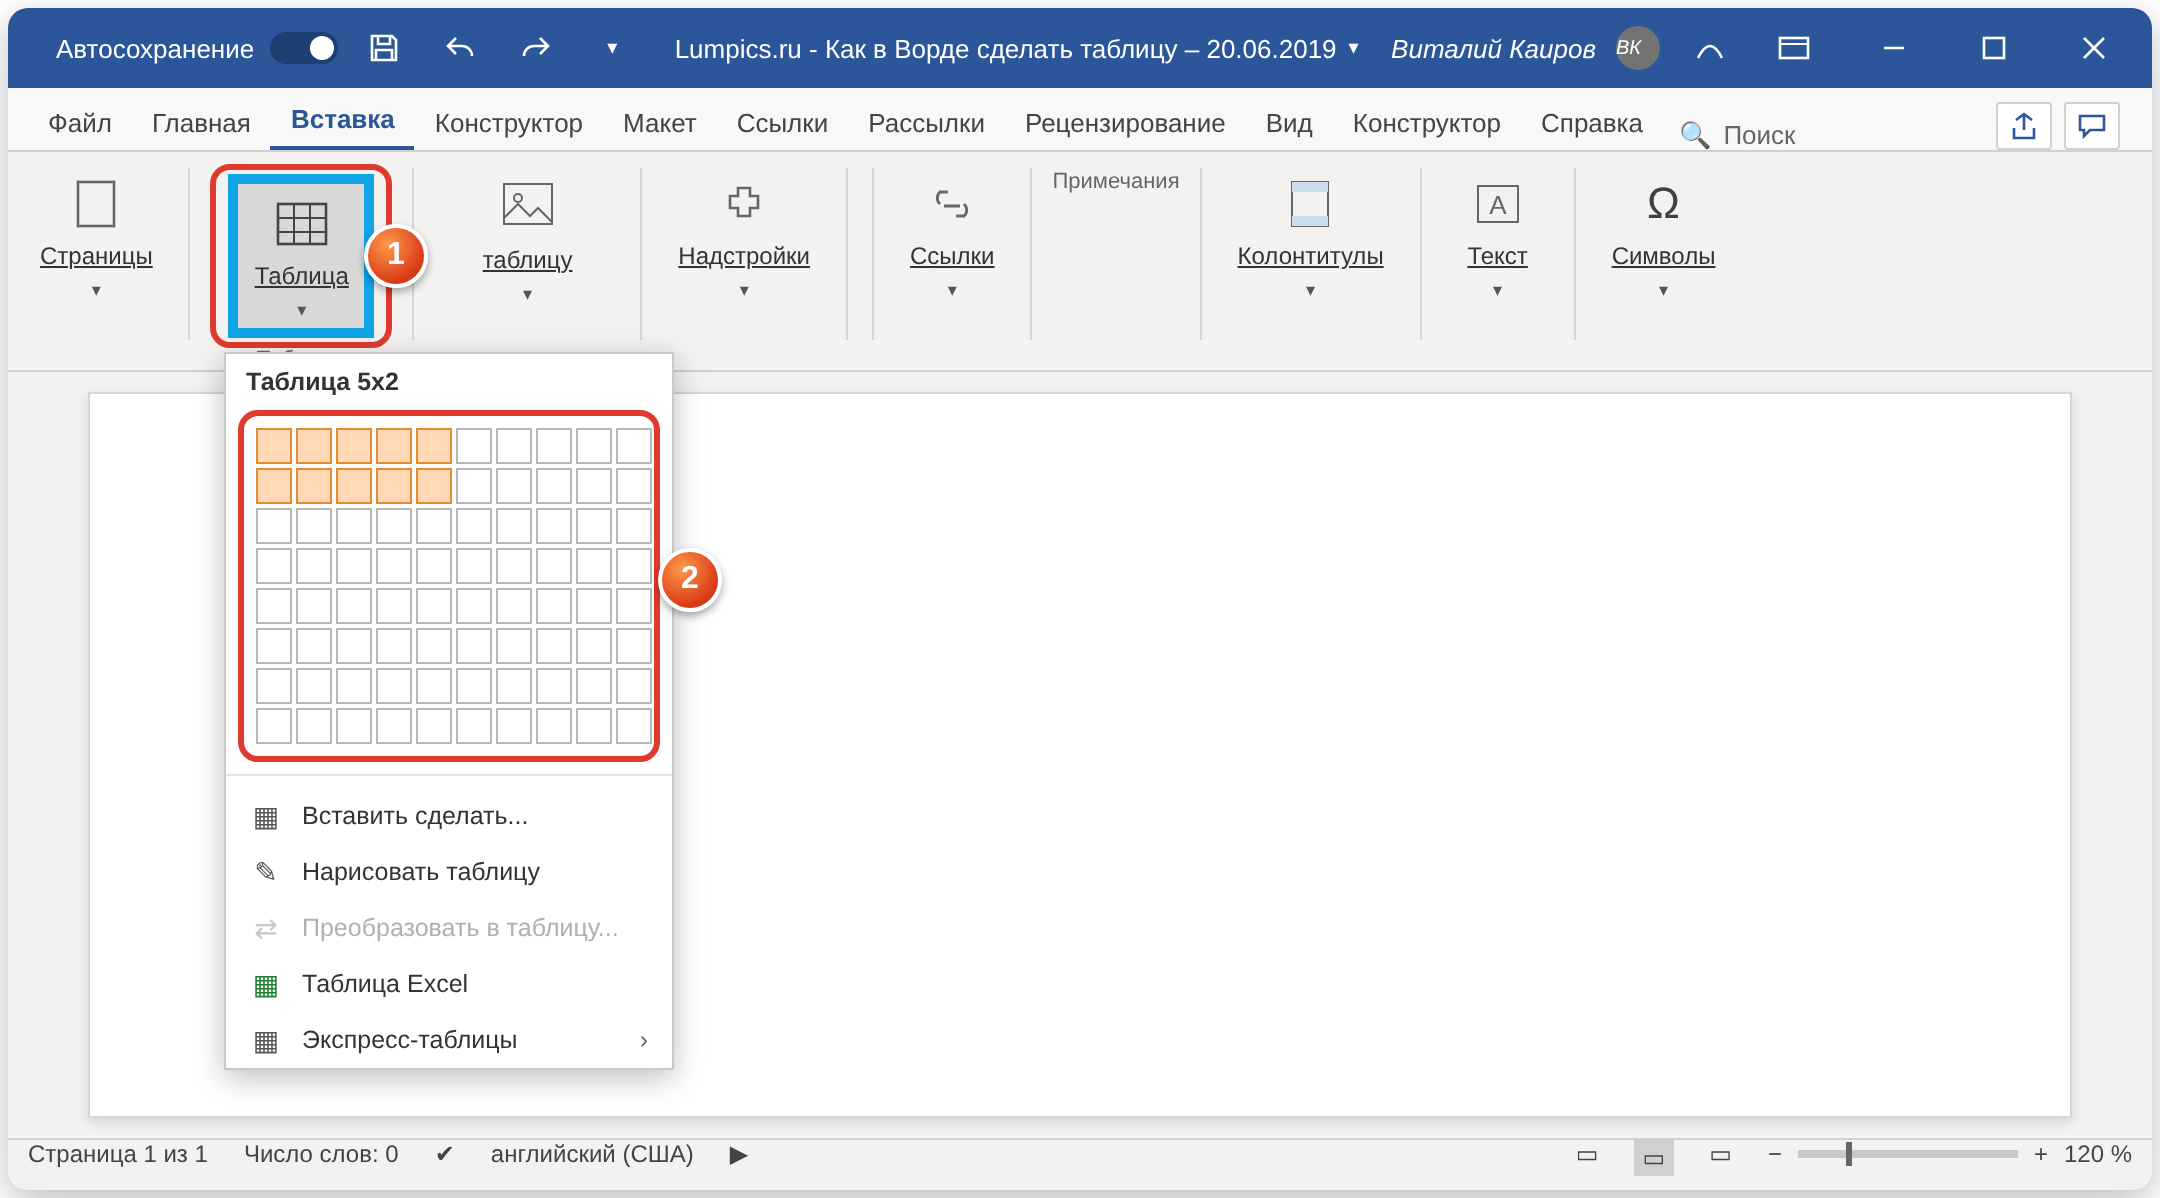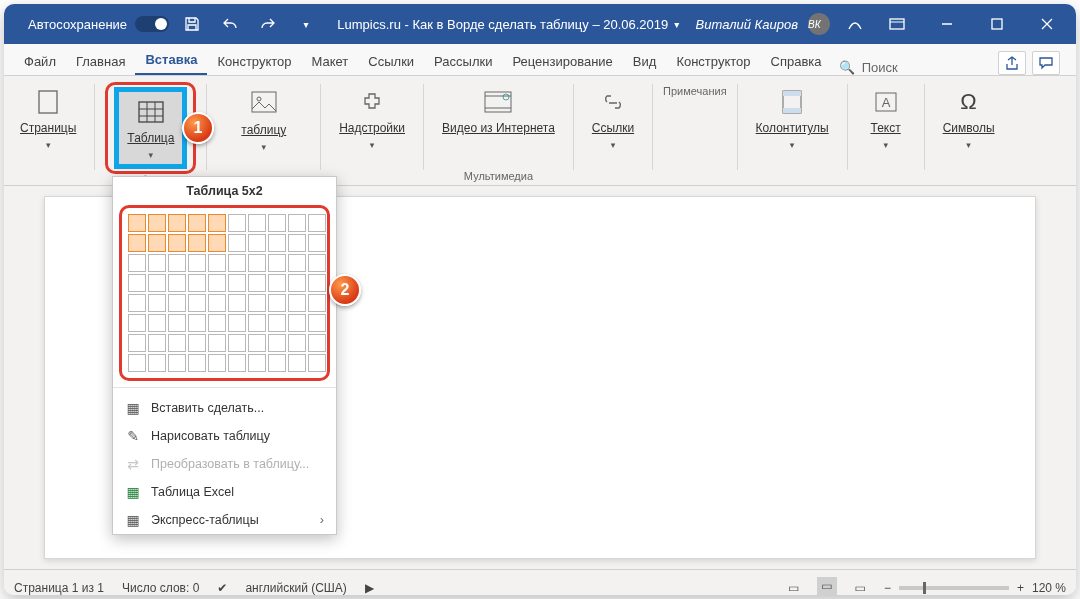--- a/index.html
+++ b/index.html
@@ -26,36 +26,36 @@
   .ribbon-group { display:flex; flex-direction:column; align-items:center; height:100%; }
   .ribbon-group .items { display:flex; gap:6px; flex:1; }
   .ribbon-group .caption { font-size:11px; color:#666; height:18px; display:flex; align-items:center; }
   .rb-btn { display:flex; flex-direction:column; align-items:center; justify-content:flex-start; padding:4px 8px; gap:4px; min-width:56px; }
   .rb-btn .ico { height:32px; display:flex; align-items:center; justify-content:center; font-size:20px; color:#404040; }
   .rb-btn .lbl { font-size:12px; color:#333; text-align:center; line-height:1.15;text-decoration:underline; }
   .rb-btn .caret { font-size:9px; color:#555; }
   .sep { width:1px; background:#d6d6d6; height:86px; margin:2px 2px 0 2px; }
   .highlight-table { border:3px solid #e03a2e; border-radius:10px; padding:2px 6px; background:#f3f2f1; }
   .callout { position:absolute; width:32px; height:32px; border-radius:50%; background:radial-gradient(circle at 35% 30%, #ff9a4a, #d93a16 70%); color:#fff; font-weight:bold; display:flex; align-items:center; justify-content:center; font-size:16px; box-shadow:0 2px 4px rgba(0,0,0,0.35); border:2px solid #fff; z-index:50; }
-  .dropdown { position:absolute; left:108px; top:172px; width:225px; background:#fff; border:1px solid #c9c9c9; box-shadow:0 4px 14px rgba(0,0,0,0.25); z-index:40; font-size:12.5px;text-align:center; }
+  .dropdown { position:absolute; left:108px; top:172px; width:225px; background:#fff; border:1px solid #c9c9c9; box-shadow:0 4px 14px rgba(0,0,0,0.25); z-index:40; font-size:12.5px; }
   .dropdown .header { padding:7px 10px; font-weight:600; color:#333; }
   .grid-wrap { border:3px solid #e03a2e; border-radius:10px; margin:0 6px; padding:6px; }
   .cell-grid { display:grid; grid-template-columns:repeat(10,18px); grid-template-rows:repeat(8,18px); gap:2px; }
   .cell { border:1px solid #b8b8b8; background:#fff; }
   .cell.sel { background:#ffd8b5; border-color:#e88a2e; }
   .dd-sep { height:1px; background:#e3e3e3; margin:6px 0; }
   .dd-item { display:flex; align-items:center; gap:10px; padding:6px 12px; color:#333; }
   .dd-item.disabled { color:#b0b0b0; }
   .dd-item .dd-ico { width:16px; height:16px; display:flex; align-items:center; justify-content:center; font-size:14px; color:#555; }
   .dd-item .arrow { margin-left:auto; color:#666; }
   .doc-area { position:absolute; left:0; top:182px; right:0; bottom:26px; background:#f3f2f1; }
   .page { position:absolute; left:40px; right:40px; top:10px; bottom:10px; background:#fff; border:1px solid #d6d6d6; box-shadow:0 2px 6px rgba(0,0,0,0.12); }
   .doc-table { position:absolute; left:80px; top:100px; right:80px; border-collapse:collapse; }
   .doc-table td { border:1px solid #333; height:24px; }
-  .status { position:absolute; left:0; right:0; bottom:0; height:26px; background:#f3f2f1; border-top:1px solid #d0d0d0; display:flex; align-items:flex-end; font-size:12px; color:#444; padding:0 10px; gap:18px; }
+  .status { position:absolute; left:0; right:0; bottom:0; height:26px; background:#f3f2f1; border-top:1px solid #d0d0d0; display:flex; align-items:flex-start; font-size:12px; color:#444; padding:0 10px; gap:18px; }
   .status .spacer { flex:1; }
   .zoom { display:flex; align-items:center; gap:8px; }
   .zoom-track { width:110px; height:4px; background:#c8c8c8; position:relative; }
   .zoom-track::after { content:""; position:absolute; left:24px; top:-4px; width:3px; height:12px; background:#666; }
   .search-box { display:flex; align-items:center; gap:6px; color:#666; padding:0 8px; }
   svg { display:block; }
 </style>
 </head>
 <body>
 
@@ -215,35 +215,20 @@
               </svg>
             </div>
         <div class="lbl">Надстройки</div>
             <div class="caret">▾</div>
       </div>
     </div>
         <div class="caption"></div>
       </div>
     <div class="sep"></div>
 
-    <div class="ribbon-group">
-        <div class="items">
-      <div class="rb-btn">
-        <div class="ico">
-              <svg width="28" height="22">
-                <rect x="1" y="1" width="26" height="20" fill="none" stroke="#666"></rect>
-                <circle cx="22" cy="6" r="3" fill="none" stroke="#4aa"></circle>
-                <path stroke="#666" d="M1 5h26M1 17h26"></path>
-              </svg>
-            </div>
-        <div class="lbl">Видео из Интернета</div>
-      </div>
-    </div>
-        <div class="caption">Мультимедиа</div>
-      </div>
     <div class="sep"></div>
 
     <div class="ribbon-group">
         <div class="items">
       <div class="rb-btn">
         <div class="ico">
               <svg width="24" height="20">
                 <path fill="none" stroke="#666" stroke-width="1.4" d="M6 10a4 4 0 0 1 0-6h4 M18 10a4 4 0 0 1 0 6h-4 M8 11h8"></path>
               </svg>
             </div>

